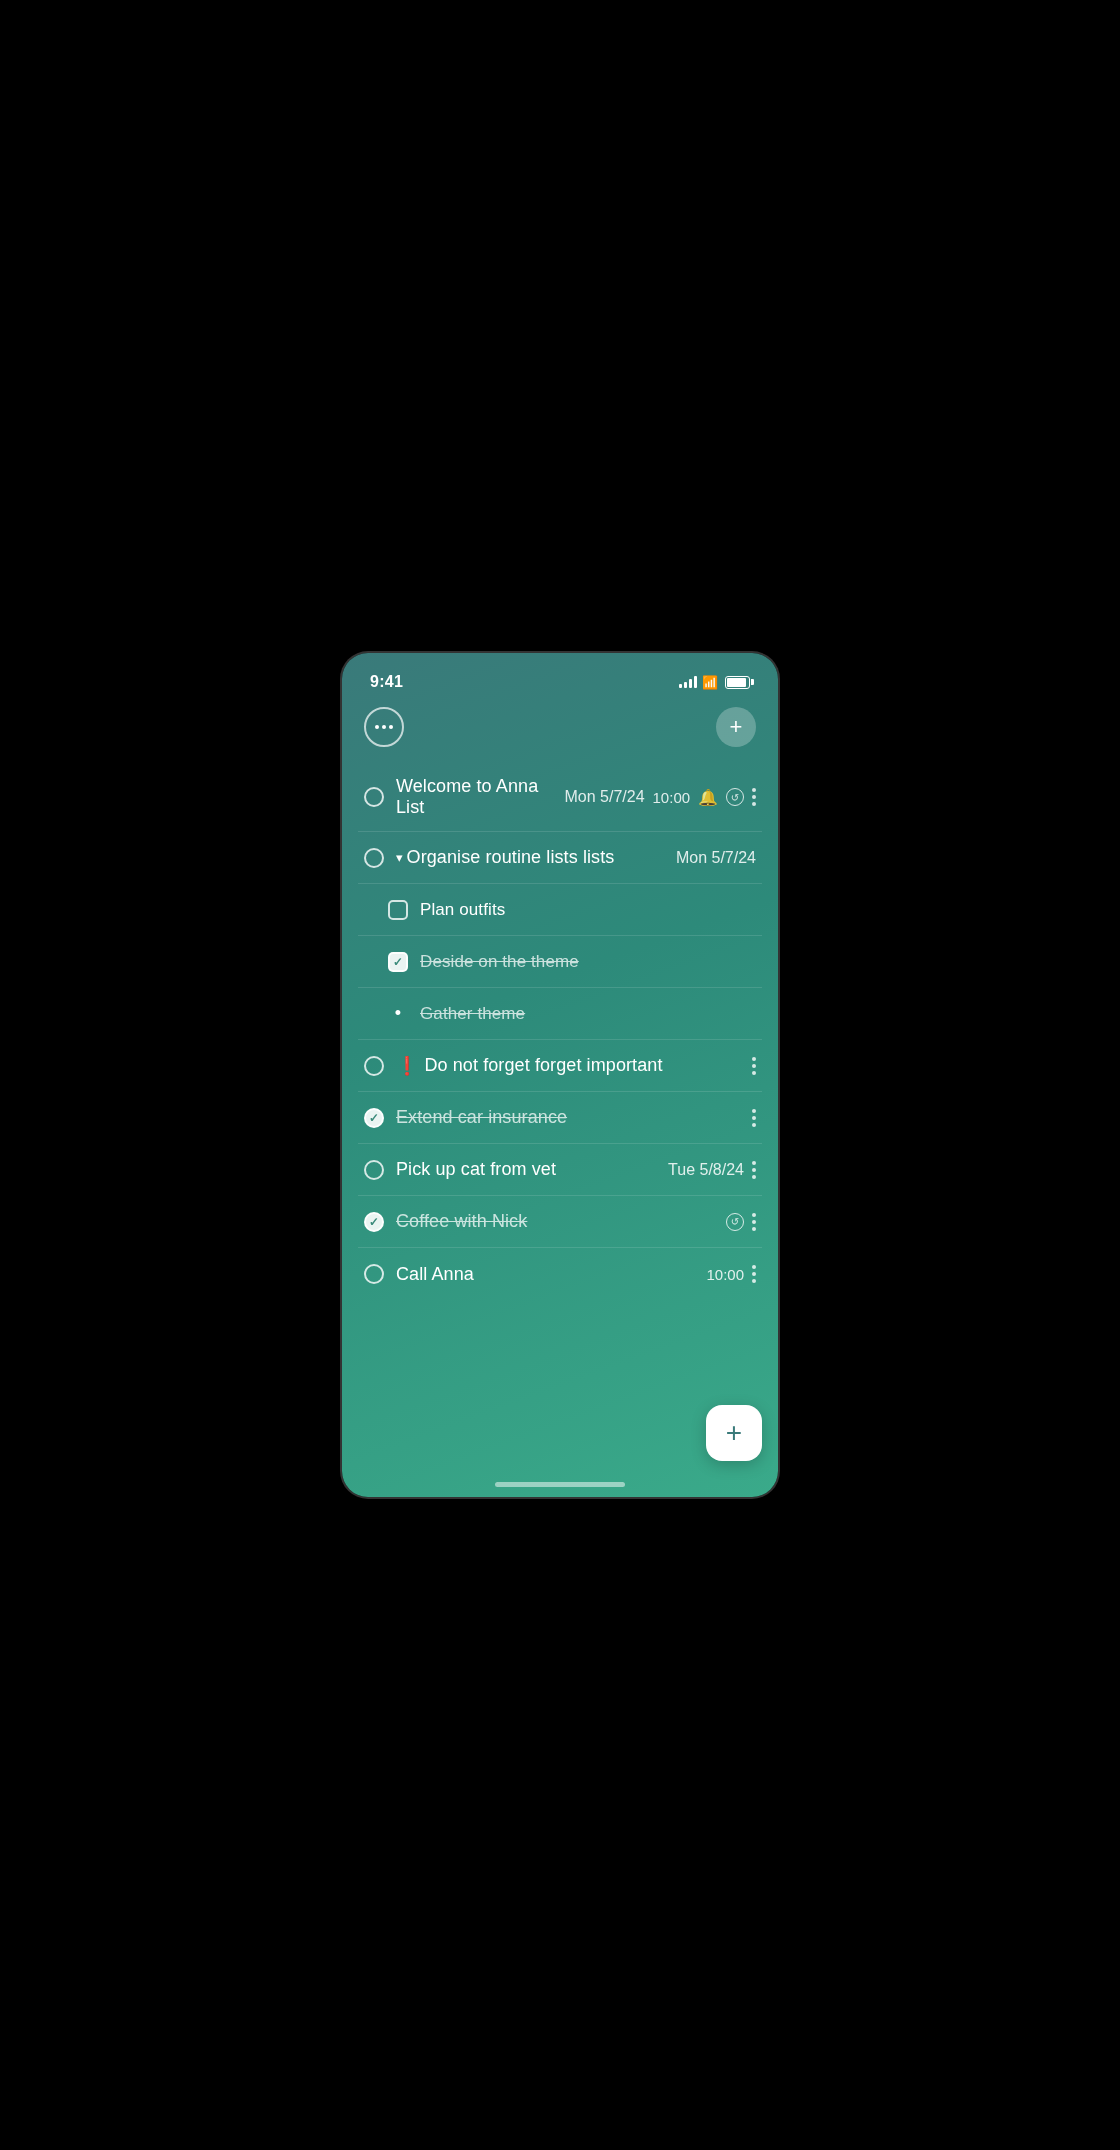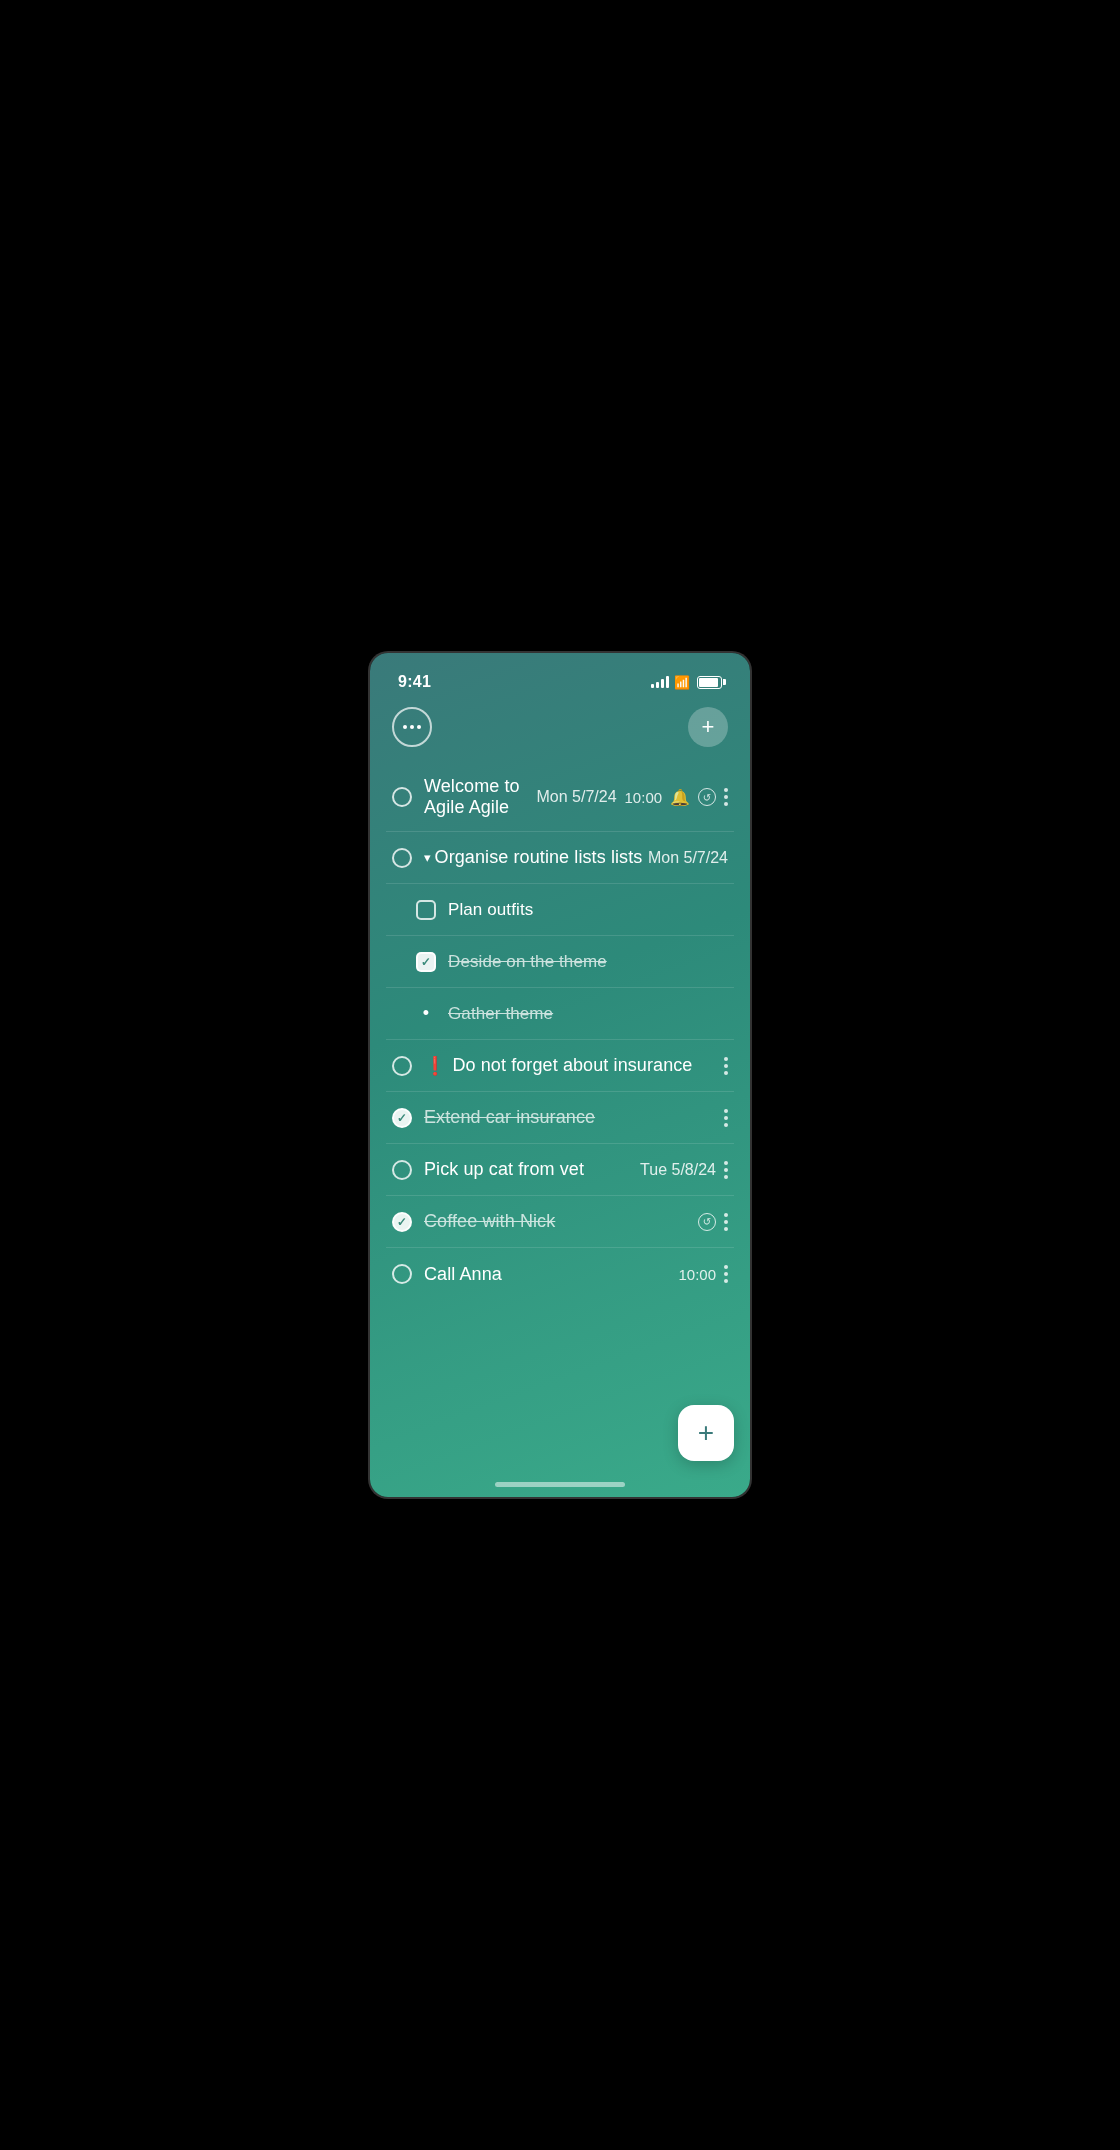--- a/index.html
+++ b/index.html
@@ -8,24 +8,24 @@
     body {
       background: #000;
       display: flex;
       justify-content: center;
       align-items: center;
       min-height: 100vh;
       font-family: -apple-system, BlinkMacSystemFont, 'Helvetica Neue', sans-serif;
     }
 
     .phone-frame {
-      width: 380px;
+      width: 436px;
       height: 844px;
       background: linear-gradient(160deg, #3a7a7a 0%, #2d8a7a 40%, #3aaa8a 100%);
-      border-radius: 18px;
+      border-radius: 26px;
       overflow: hidden;
       position: relative;
       box-shadow: 0 0 0 2px #333, 0 20px 60px rgba(0,0,0,0.6);
     }
 
     .status-bar {
       display: flex;
       justify-content: space-between;
       align-items: center;
       padding: 14px 28px 0;
@@ -339,21 +339,21 @@
       <div class="menu-dot"></div>
     </button>
     <button class="add-top-btn">+</button>
   </div>
 
   <div class="task-list">
 
     <div class="task-item">
       <div class="task-checkbox"></div>
       <div class="task-content">
-        <span class="task-label">Welcome to Agile Agile</span>
+        <span class="task-label">Welcome to Anna List</span>
       </div>
       <div class="task-meta">
         <span class="task-date">Mon 5/7/24</span>
         <span class="task-time">10:00</span>
         <span class="bell-icon">🔔</span>
         <div class="repeat-icon"></div>
         <div class="three-dots">
             <span></span>
             <span></span>
             <span></span>
@@ -394,21 +394,21 @@
       <div class="task-checkbox bullet">•</div>
       <div class="task-content">
         <span class="task-label indented strikethrough">Gather theme</span>
       </div>
     </div>
 
     <div class="task-item">
       <div class="task-checkbox"></div>
       <div class="task-content">
         <span class="urgent-icon">❗</span>
-        <span class="task-label">Do not forget about insurance</span>
+        <span class="task-label">Do not forget forget important</span>
       </div>
       <div class="task-meta">
         <div class="three-dots">
             <span></span>
             <span></span>
             <span></span>
           </div>
       </div>
     </div>
 

